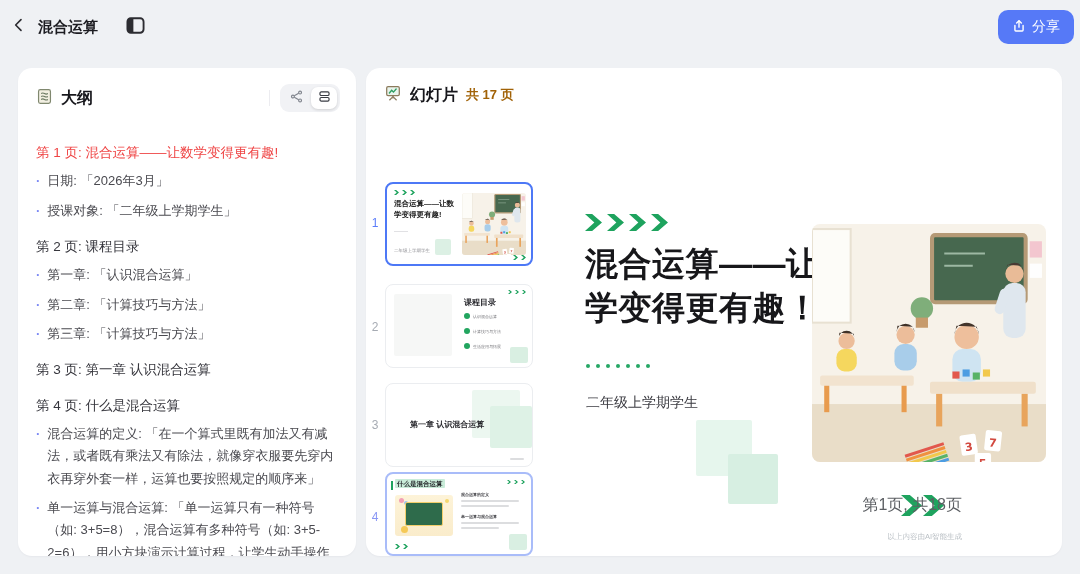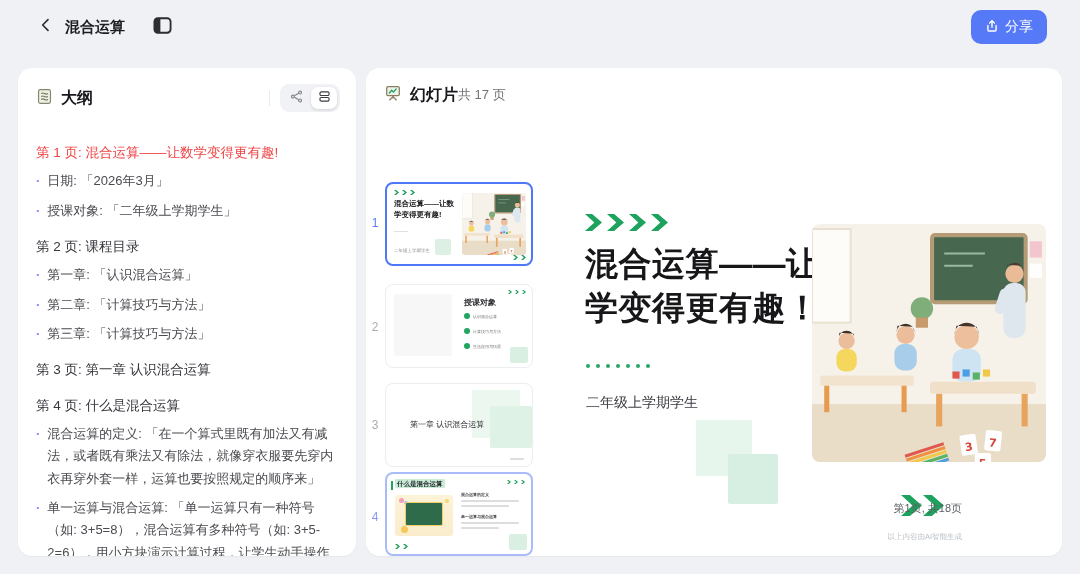--- a/index.html
+++ b/index.html
@@ -3,34 +3,34 @@
 <meta charset="utf-8">
 <style>
   html,body{margin:0;padding:0;}
   body{
     width:1080px;height:574px;position:relative;overflow:hidden;
     background:#eff1f4;
     font-family:"Liberation Sans","DejaVu Sans",sans-serif;
     -webkit-font-smoothing:antialiased;
   }
   
-  .topbar{position:absolute;left:0;top:0;width:100%;height:54px;display:flex;align-items:center;padding:0 33px;box-sizing:border-box;}
+  .topbar{position:absolute;left:0;top:0;width:100%;height:54px;display:flex;align-items:center;padding:0 6px;box-sizing:border-box;}
   .iconbtn{width:26px;height:26px;display:flex;align-items:center;justify-content:center;cursor:pointer;border-radius:6px;}
   .doc-title{margin-left:6px;font-size:15px;font-weight:700;color:#1c1c21;}
   .panel-toggle{margin-left:24px;}
   .spacer{flex:1;}
   .share-btn{display:flex;align-items:center;gap:6px;background:#5679f7;color:#fff;font-size:14px;font-weight:500;
     padding:8px 14px;border-radius:10px;cursor:pointer;}
   
   .card{position:absolute;background:#fff;border-radius:14px;box-shadow:0 1px 2px rgba(20,24,40,.04);}
   .card.outline{left:18px;top:68px;width:338px;height:488px;overflow:hidden;}
   .card.slides{left:366px;top:68px;width:696px;height:488px;overflow:hidden;}
   .card-header{display:flex;align-items:center;padding:16px 16px 8px 18px;}
   .card-header .h-title{font-size:16px;font-weight:700;color:#17171c;margin-left:8px;}
-  .card-header .h-count{font-size:13px;color:#737373;}
+  .card-header .h-count{font-size:13px;color:#a16207;margin-left:8px;font-weight:bold;}
   .hdr-controls{margin-left:auto;display:flex;align-items:center;gap:10px;}
   .vdiv{width:1px;height:16px;background:#ececf0;}
   .seg{display:flex;background:#f1f2f5;border-radius:9px;padding:3px;gap:2px;}
   .seg .segbtn{width:26px;height:22px;display:flex;align-items:center;justify-content:center;border-radius:7px;cursor:pointer;color:#81858e;}
   .seg .segbtn.sel{background:#fff;box-shadow:0 1px 3px rgba(0,0,0,.14);color:#3a3d44;}
   
   .outline-body{padding:8px 18px 0 18px;font-size:13px;}
   .row-page{margin-top:15px;font-size:13.5px;color:#36363d;line-height:1.5;}
   .row-page.active{color:#ef4444;}
   .row-bullet{display:flex;margin-top:7px;line-height:1.72;color:#4a4a50;}
@@ -52,21 +52,21 @@
   .t1-sub{position:absolute;left:7px;top:64px;font-size:4.5px;color:#8f8f94;}
   .t1-hr{position:absolute;left:7px;top:47px;width:14px;height:1px;background:#e1e1e4;}
   .mini-img{position:absolute;right:5px;top:9px;width:64px;height:62px;border-radius:3px;overflow:hidden;}
   
   .t2-ph{position:absolute;left:8px;top:9px;width:58px;height:62px;background:#f6f7f6;border-radius:2px;}
   .t2-title{position:absolute;left:78px;top:12px;font-size:8px;font-weight:700;color:#2b2b30;}
   .t2-item{position:absolute;left:78px;display:flex;align-items:center;gap:3px;}
   .t2-item .dotc{width:6px;height:6px;border-radius:50%;background:#22a55f;flex:none;}
   .t2-item .lbl{font-size:4px;color:#77777c;}
   
-  .t3-title{position:absolute;left:24px;top:35px;font-size:8px;font-weight:400;color:#26262b;}
+  .t3-title{position:absolute;left:24px;top:35px;font-size:8px;font-weight:700;color:#26262b;}
   
   .t4-mark{position:absolute;left:4px;top:7px;width:2px;height:9px;background:#1fa35f;}
   .t4-title{position:absolute;left:8px;top:6px;font-size:6.5px;font-weight:700;color:#1d1d22;}
   .t4-title .hl{background:#c9ecd9;padding:1px 2px;border-radius:1px;}
   .t4-ill{position:absolute;left:8px;top:21px;width:58px;height:41px;border-radius:3px;background:linear-gradient(180deg,#fdf3d8,#faeccb);overflow:hidden;}
   .t4-board{position:absolute;left:10px;top:7px;width:36px;height:22px;background:#2e6b4b;border:1.5px solid #f3cf6b;border-radius:2px;}
   .t4-bal{position:absolute;border-radius:50%;}
   .t4-h{position:absolute;left:74px;font-size:4px;font-weight:700;color:#3b3b40;}
   
   .preview{position:absolute;left:178px;top:52px;width:518px;height:436px;}
@@ -75,21 +75,21 @@
   .pv-title{position:absolute;left:41px;top:122px;font-size:33px;line-height:1.34;font-weight:800;color:#17171a;letter-spacing:.5px;}
   .pv-dots{position:absolute;left:42px;top:244px;display:flex;gap:6px;}
   .pv-dots i{width:4px;height:4px;border-radius:50%;background:#25a765;}
   .pv-sub{position:absolute;left:42px;top:274px;font-size:14px;color:#3a3a40;}
   .pv-sq1{left:152px;top:300px;width:56px;height:56px;background:#e6f6ed;}
   .pv-sq2{left:184px;top:334px;width:50px;height:50px;background:#d7efe2;}
   .pv-img{position:absolute;left:268px;top:104px;width:234px;height:238px;border-radius:8px;overflow:hidden;}
   .pv-bigchev{right:118px;bottom:40px;gap:1px;}
   .pv-bigchev .chev{width:21px;height:21px;}
   .pv-footer{position:absolute;right:100px;bottom:14px;text-align:right;}
-  .pv-page{font-size:11px;color:#5c5f63;}
+  .pv-page{font-size:16px;color:#5c5f63;}
   .pv-note{font-size:7.5px;color:#b9bfc4;margin-top:16px;}
 </style>
 </head>
 <body>
 
 <svg width="0" height="0" style="position:absolute">
   <symbol id="classroom" viewBox="0 0 230 240" preserveAspectRatio="xMidYMid slice">
     <rect width="230" height="240" fill="#f7f2e9"></rect>
     <rect y="180" width="230" height="60" fill="#e9ddc8"></rect>
     <rect x="0" y="8" width="38" height="92" fill="#fdfcf8" stroke="#e8e1d2" stroke-width="2"></rect>
@@ -282,21 +282,21 @@
         </div>
     </div>
 
     <div class="thumb" style="top:164px;">
       <div class="chevrow" style="right:6px;top:5px;">
           <i class="chev" style="width:4px;height:4px;"></i>
           <i class="chev" style="width:4px;height:4px;"></i>
           <i class="chev" style="width:4px;height:4px;"></i>
         </div>
       <div class="t2-ph"></div>
-      <div class="t2-title">授课对象</div>
+      <div class="t2-title">课程目录</div>
       <div class="t2-item" style="top:28px;">
           <span class="dotc"></span>
           <span class="lbl">认识混合运算</span>
         </div>
       <div class="t2-item" style="top:43px;">
           <span class="dotc"></span>
           <span class="lbl">计算技巧与方法</span>
         </div>
       <div class="t2-item" style="top:58px;">
           <span class="dotc"></span>

